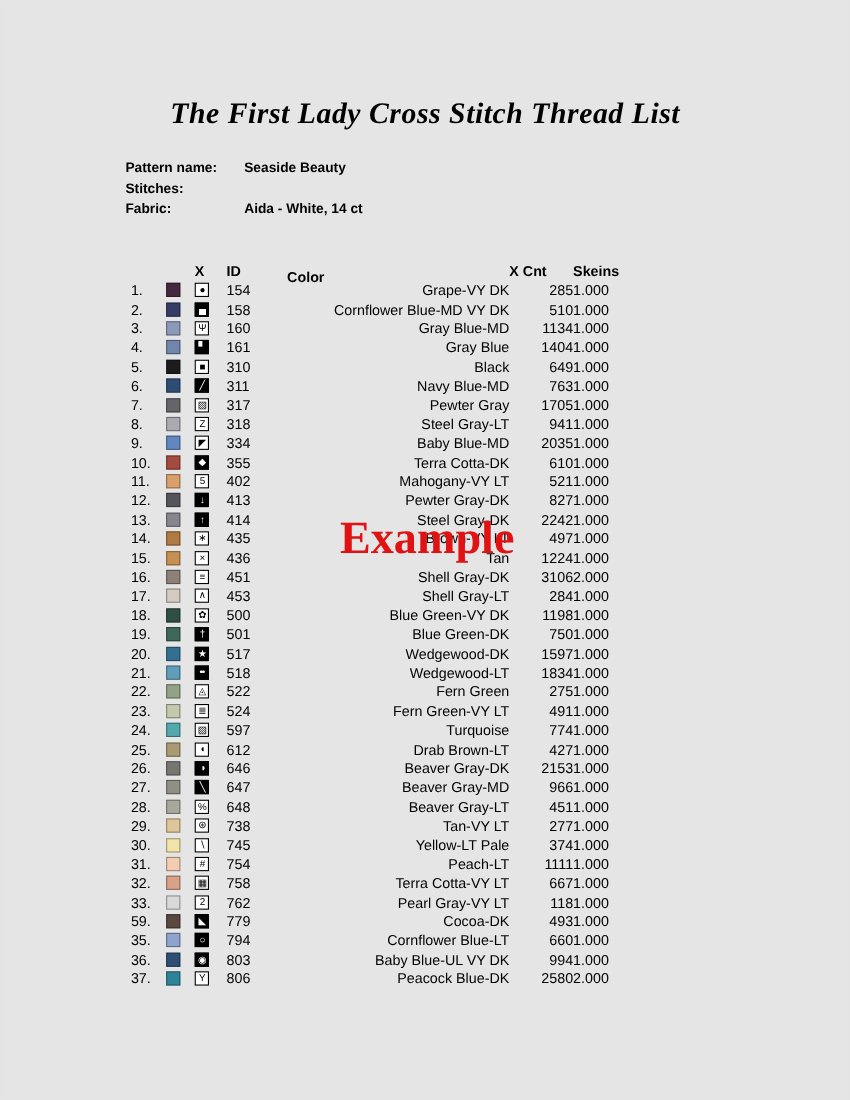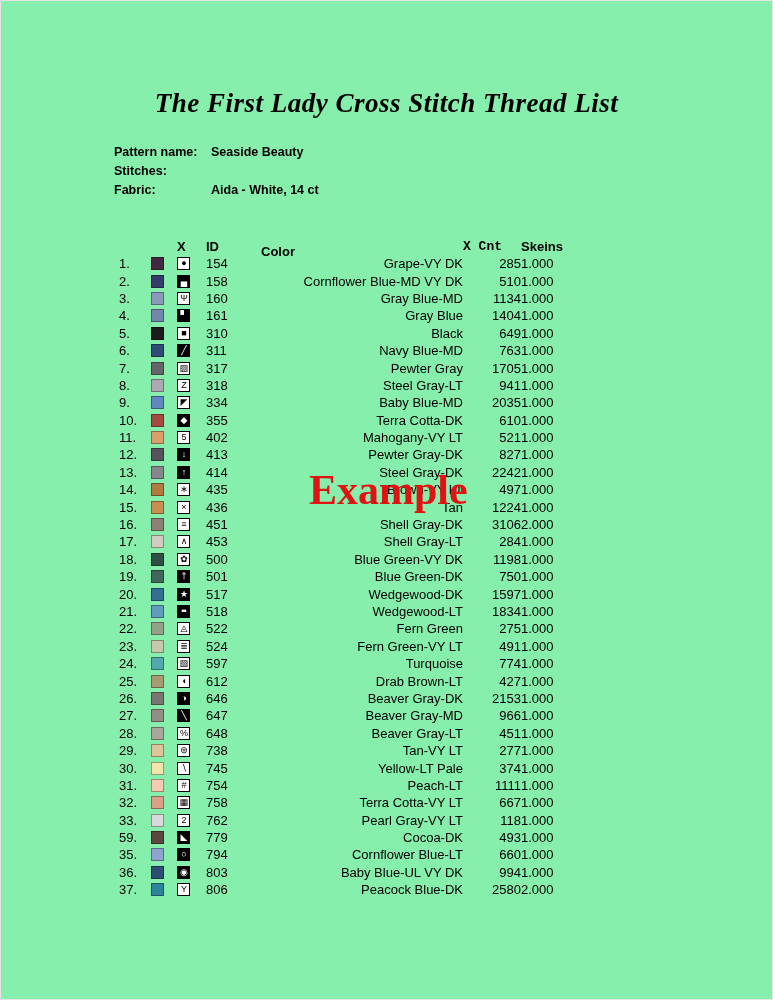--- a/index.html
+++ b/index.html
@@ -1,43 +1,43 @@
 <!DOCTYPE html>
 <html><head>
 <meta charset="utf-8">
 <style>
   html,body{margin:0;padding:0;background:#fff;}
   .page{
     position:relative;
     width:773px;height:1000px;
-    background:#86efac;
+    background:#e5e5e5;
     border:1px solid #e4e4e4;
     box-sizing:border-box;
     font-family:"Liberation Sans",sans-serif;
     color:#000;
     overflow:hidden;
   }
   .title{
     position:absolute;top:87px;left:0;width:100%;
     text-align:center;
     font-family:"Liberation Serif",serif;
     font-style:italic;font-weight:bold;
     font-size:27px;letter-spacing:0.5px;
   }
   .meta{position:absolute;left:113px;top:141px;font-size:12.5px;font-weight:bold;}
   .meta-row{display:flex;height:19px;align-items:center;}
-  .meta-label{width:97px;}
+  .meta-label{width:108px;}
   .meta-value{white-space:nowrap;}
   .table{position:absolute;left:118px;top:236px;font-size:13px;}
   .thead{display:flex;font-weight:bold;height:18px;align-items:center;}
   .th-spacer{width:58px;}
   .th-x{width:29px;}
   .th-id{width:55px;}
   .th-color{width:202px;margin-top:11px;}
-  .th-xcnt{width:58px;font-family:Liberation Mono, monospace;}
+  .th-xcnt{width:58px;}
   .th-skeins{width:50px;}
   .row{display:flex;height:17.4px;align-items:center;}
   .c-num{width:32px;}
   .c-swatch{
     width:13px;height:13px;box-sizing:border-box;
     border:1px solid rgba(0,0,0,0.35);
     margin-right:13px;flex:none;
   }
   .c-sym{
     width:13px;height:13px;box-sizing:border-box;

